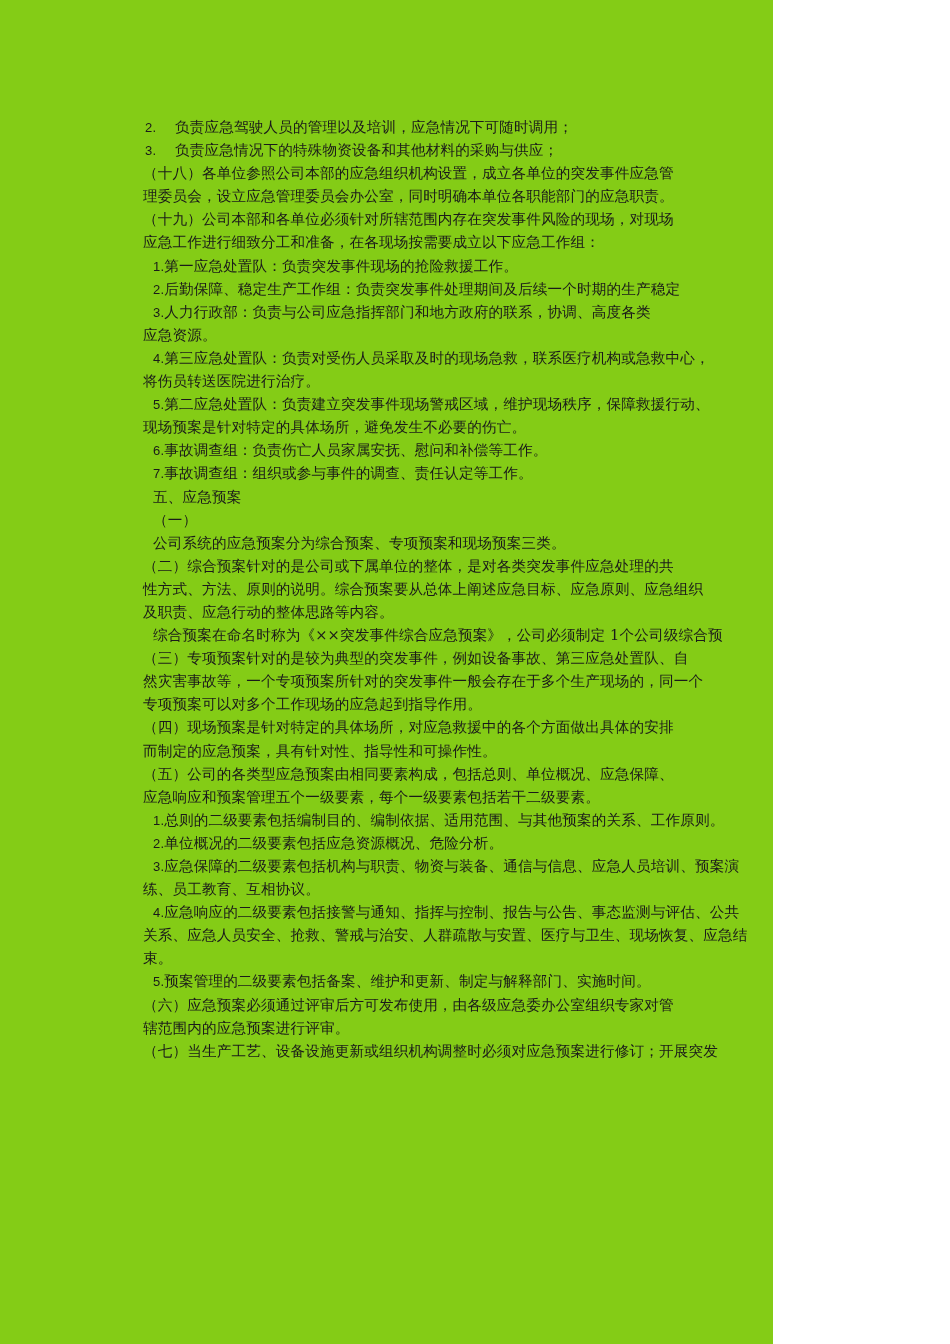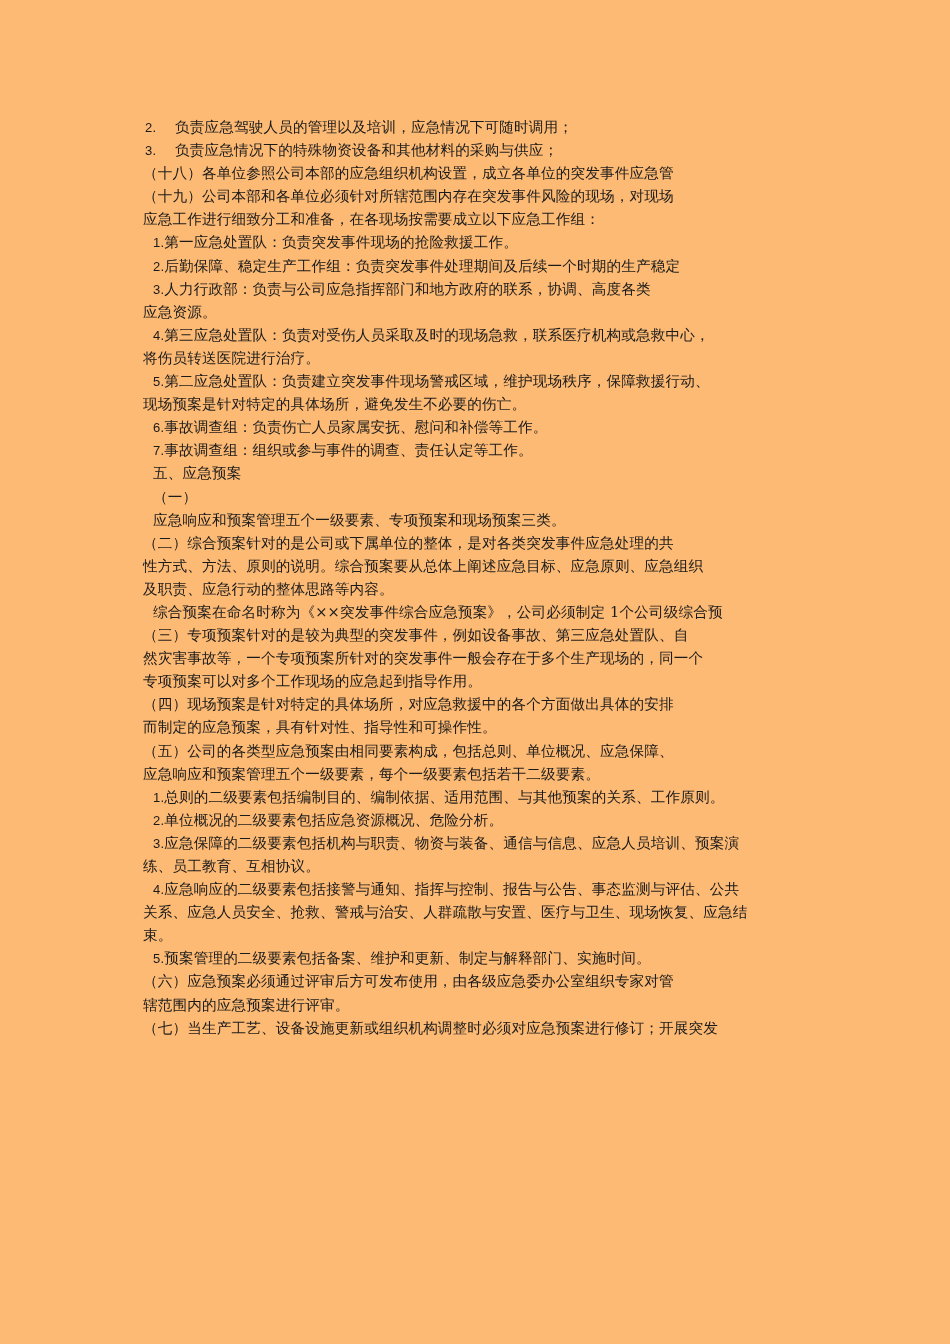--- a/index.html
+++ b/index.html
@@ -12,23 +12,23 @@
       height: 1344px;
       position: relative;
       overflow: hidden;
       font-family: "DejaVu Serif", "Liberation Serif", serif;
       color: #1a1a1a;
     }
     .page {
       position: absolute;
       left: 0;
       top: 0;
-      width: 950px;
+      width: 773px;
       height: 1344px;
-      background: #fdba74;
+      background: #84cc16;
     }
     .content {
       position: absolute;
       left: 143px;
       top: 115px;
       width: 680px;
     }
     .line {
       height: 23.1px;
       line-height: 23.1px;
@@ -48,20 +48,21 @@
 </head>
 <body>
 
 <div class="page">
   <div class="content">
 
     <div class="line ind2"><span class="num wide">2.</span><span>负责应急驾驶人员的管理以及培训，应急情况下可随时调用；</span></div>
     <div class="line ind2"><span class="num wide">3.</span><span>负责应急情况下的特殊物资设备和其他材料的采购与供应；</span></div>
 
     <div class="line">（十八）各单位参照公司本部的应急组织机构设置，成立各单位的突发事件应急管</div>
+    <div class="line">理委员会，设立应急管理委员会办公室，同时明确本单位各职能部门的应急职责。</div>
 
     <div class="line">（十九）公司本部和各单位必须针对所辖范围内存在突发事件风险的现场，对现场</div>
     <div class="line">应急工作进行细致分工和准备，在各现场按需要成立以下应急工作组：</div>
 
     <div class="line ind1"><span class="num">1.</span><span>第一应急处置队：负责突发事件现场的抢险救援工作。</span></div>
 
     <div class="line ind1"><span class="num">2.</span><span>后勤保障、稳定生产工作组：负责突发事件处理期间及后续一个时期的生产稳定</span></div>
 
     <div class="line ind1"><span class="num">3.</span><span>人力行政部：负责与公司应急指挥部门和地方政府的联系，协调、高度各类</span></div>
     <div class="line">应急资源。</div>
@@ -71,21 +72,21 @@
 
     <div class="line ind1"><span class="num">5.</span><span>第二应急处置队：负责建立突发事件现场警戒区域，维护现场秩序，保障救援行动、</span></div>
     <div class="line">现场预案是针对特定的具体场所，避免发生不必要的伤亡。</div>
 
     <div class="line ind1"><span class="num">6.</span><span>事故调查组：负责伤亡人员家属安抚、慰问和补偿等工作。</span></div>
 
     <div class="line ind1"><span class="num">7.</span><span>事故调查组：组织或参与事件的调查、责任认定等工作。</span></div>
 
     <div class="line ind1">五、应急预案</div>
     <div class="line ind1">（一）</div>
-    <div class="line ind1">应急响应和预案管理五个一级要素、专项预案和现场预案三类。</div>
+    <div class="line ind1">公司系统的应急预案分为综合预案、专项预案和现场预案三类。</div>
 
     <div class="line">（二）综合预案针对的是公司或下属单位的整体，是对各类突发事件应急处理的共</div>
     <div class="line">性方式、方法、原则的说明。综合预案要从总体上阐述应急目标、应急原则、应急组织</div>
     <div class="line">及职责、应急行动的整体思路等内容。</div>
 
     <div class="line ind1">综合预案在命名时称为《××突发事件综合应急预案》，公司必须制定 1个公司级综合预</div>
 
     <div class="line">（三）专项预案针对的是较为典型的突发事件，例如设备事故、第三应急处置队、自</div>
     <div class="line">然灾害事故等，一个专项预案所针对的突发事件一般会存在于多个生产现场的，同一个</div>
     <div class="line">专项预案可以对多个工作现场的应急起到指导作用。</div>

